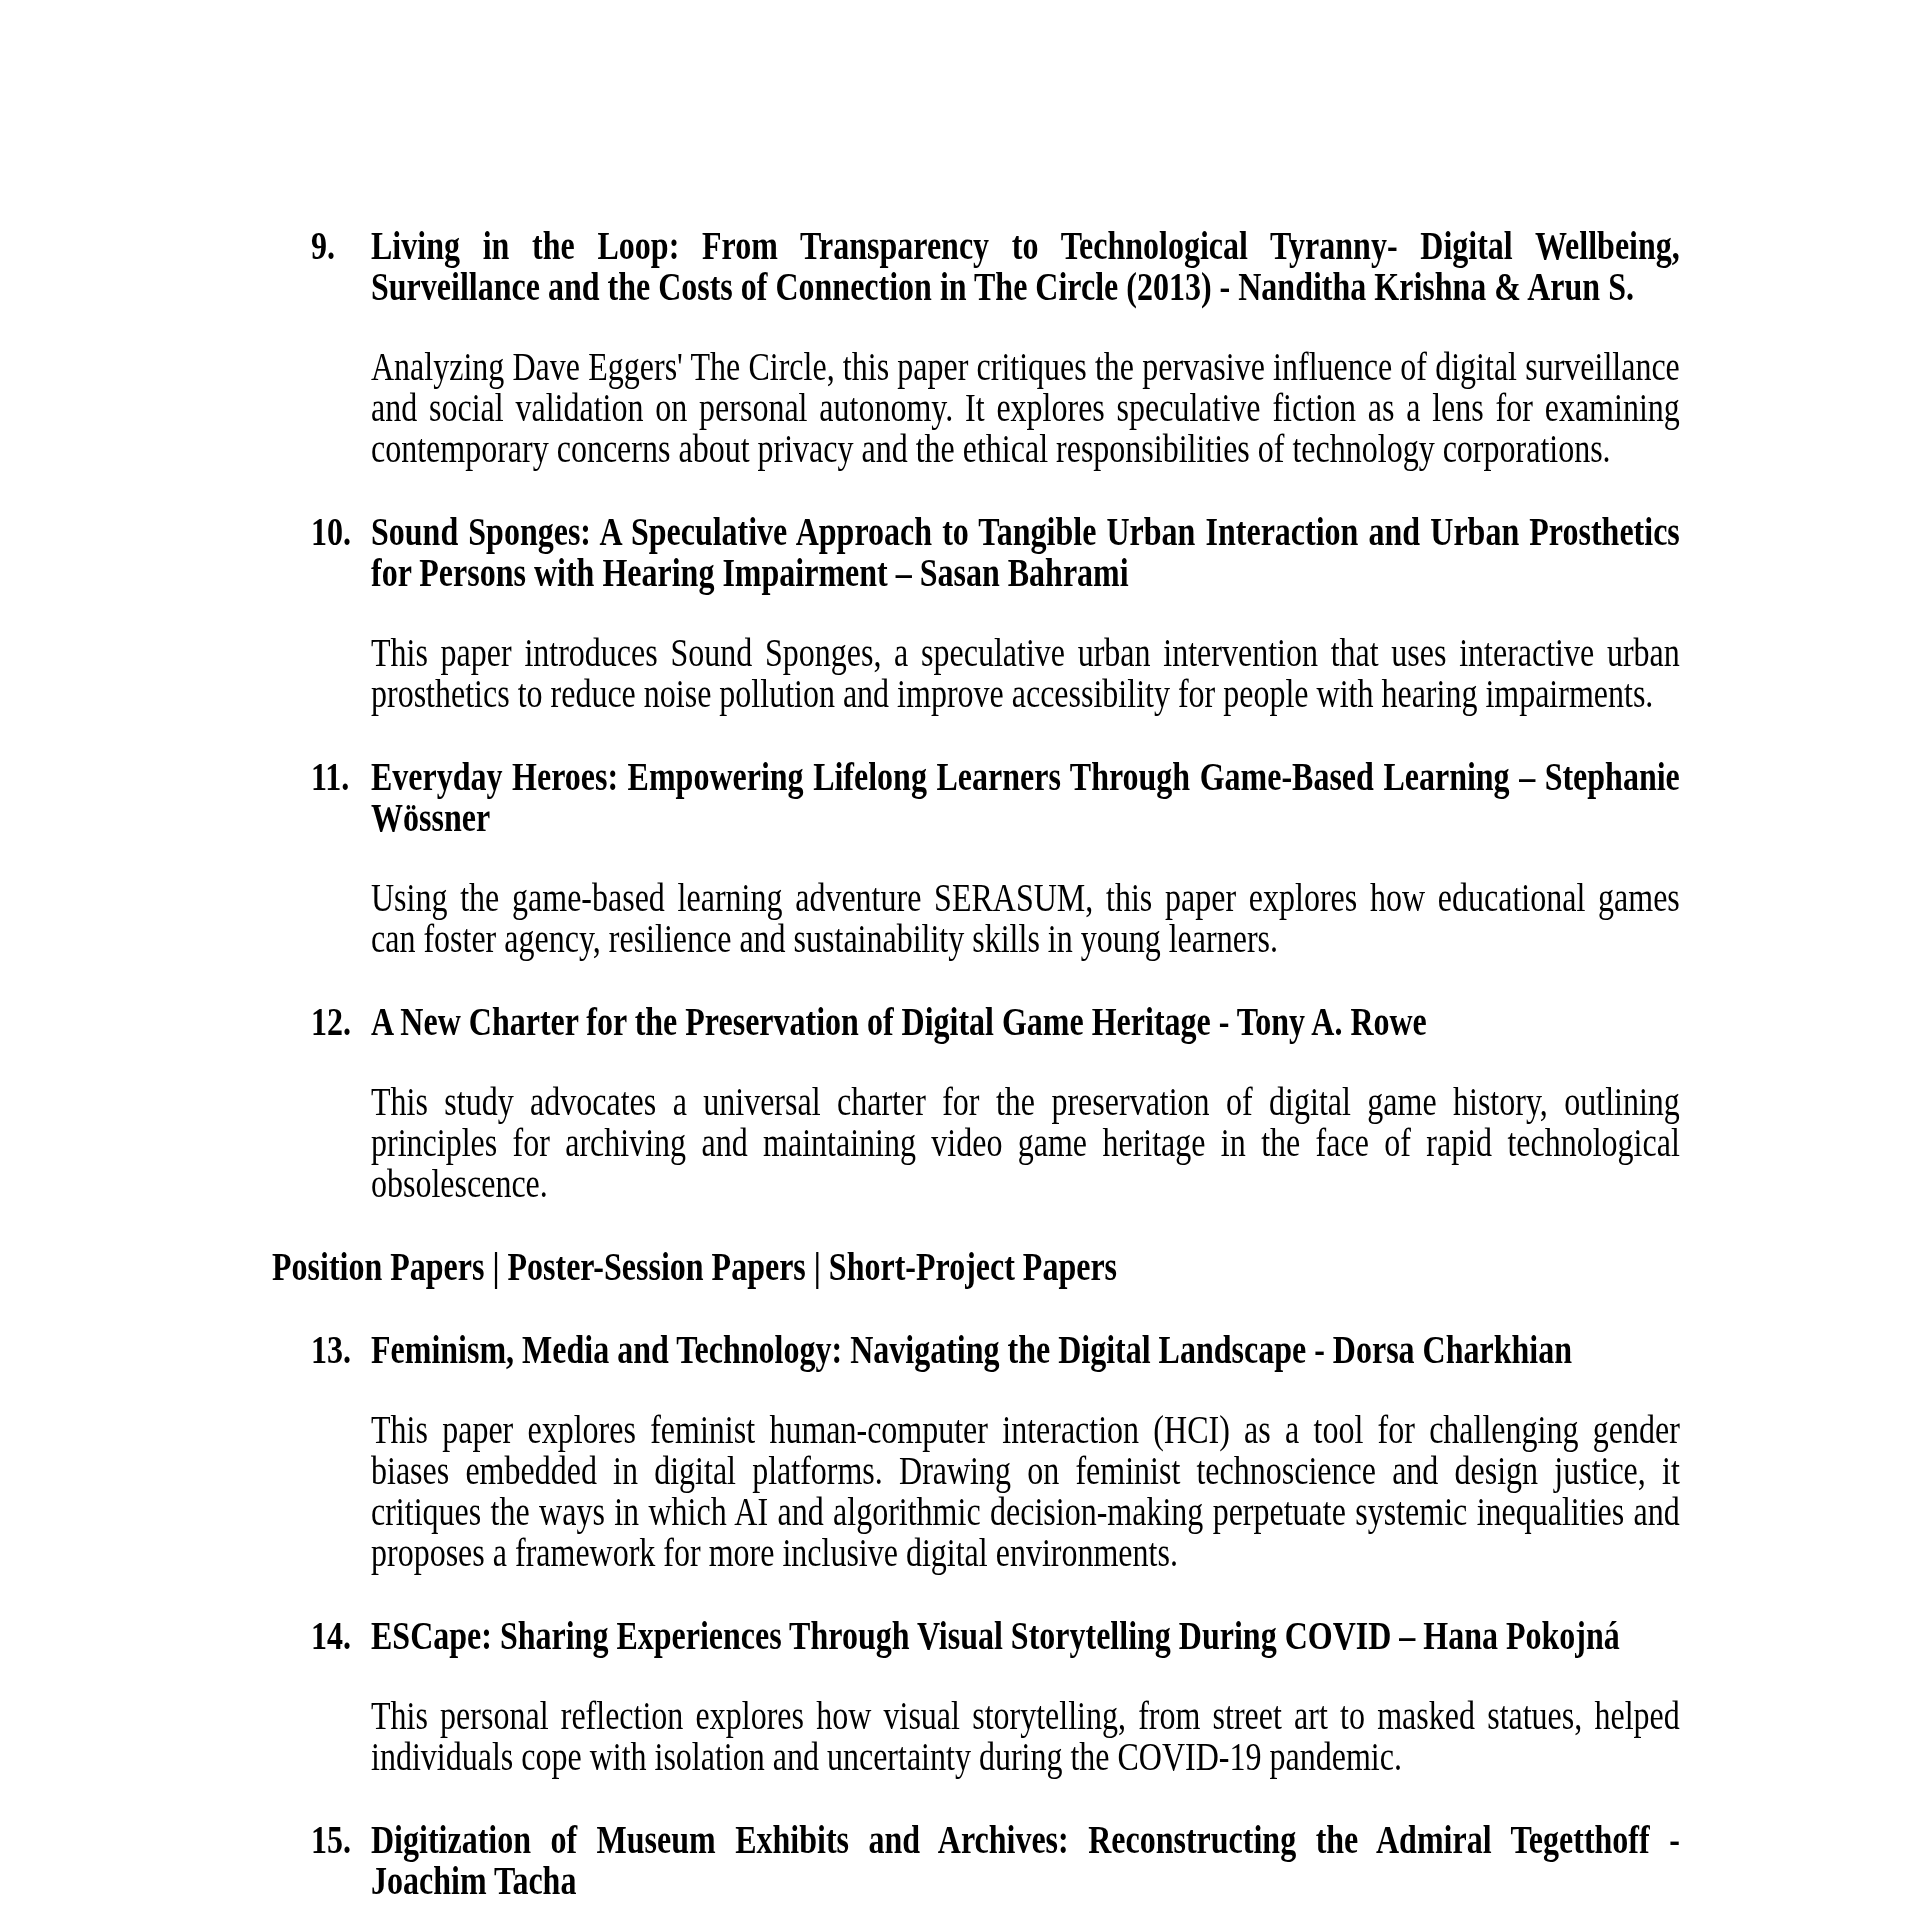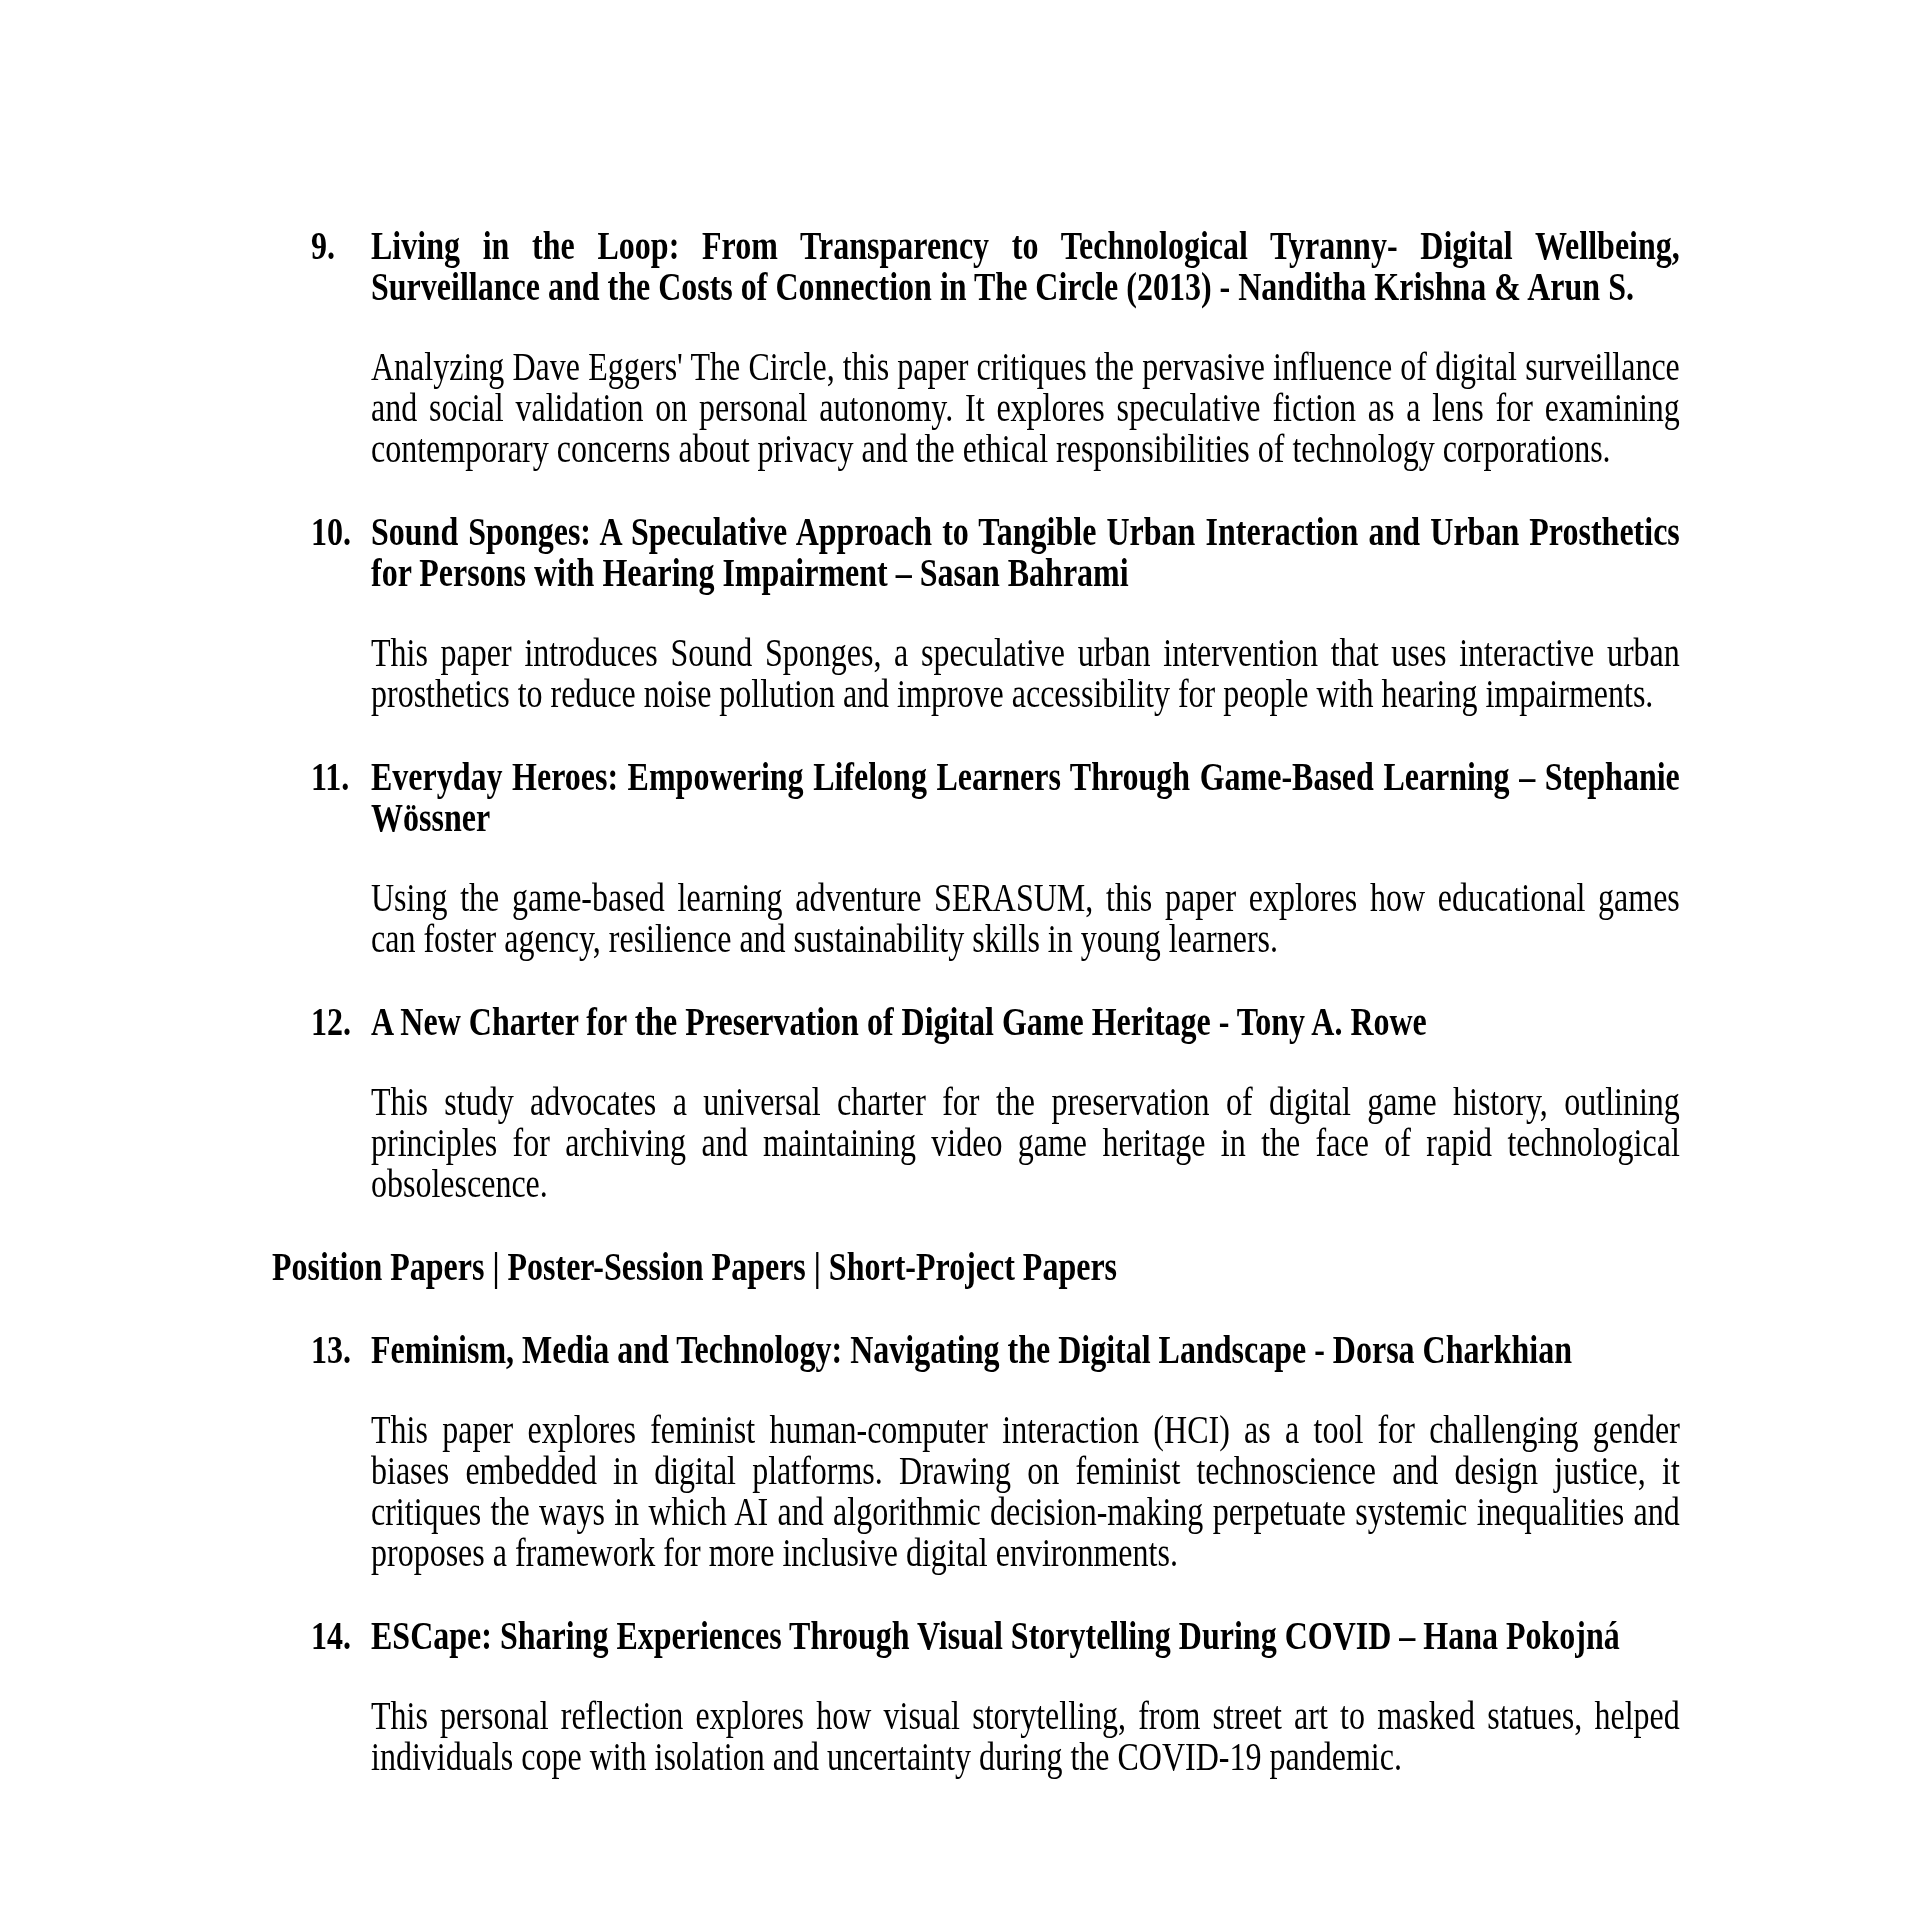--- a/index.html
+++ b/index.html
@@ -105,20 +105,27 @@
   </article>
 
   <article class="paper">
     <div class="paper-title scaled">
       <span class="paper-num">14.</span>
       <span class="paper-title-text">ESCape: Sharing Experiences Through Visual Storytelling During COVID – Hana Pokojná</span>
     </div>
     <p class="paper-desc scaled">This personal reflection explores how visual storytelling, from street art to masked statues, helped individuals cope with isolation and uncertainty during the COVID-19 pandemic.</p>
   </article>
 
+  <article class="paper">
+    <div class="paper-title scaled">
+      <span class="paper-num">15.</span>
+      <span class="paper-title-text">Digitization of Museum Exhibits and Archives: Reconstructing the Admiral Tegetthoff - Joachim Tacha</span>
+    </div>
+
+  </article>
 
 </section>
 
   </main>
 
   <footer>
     
   </footer>
 </div>
 

